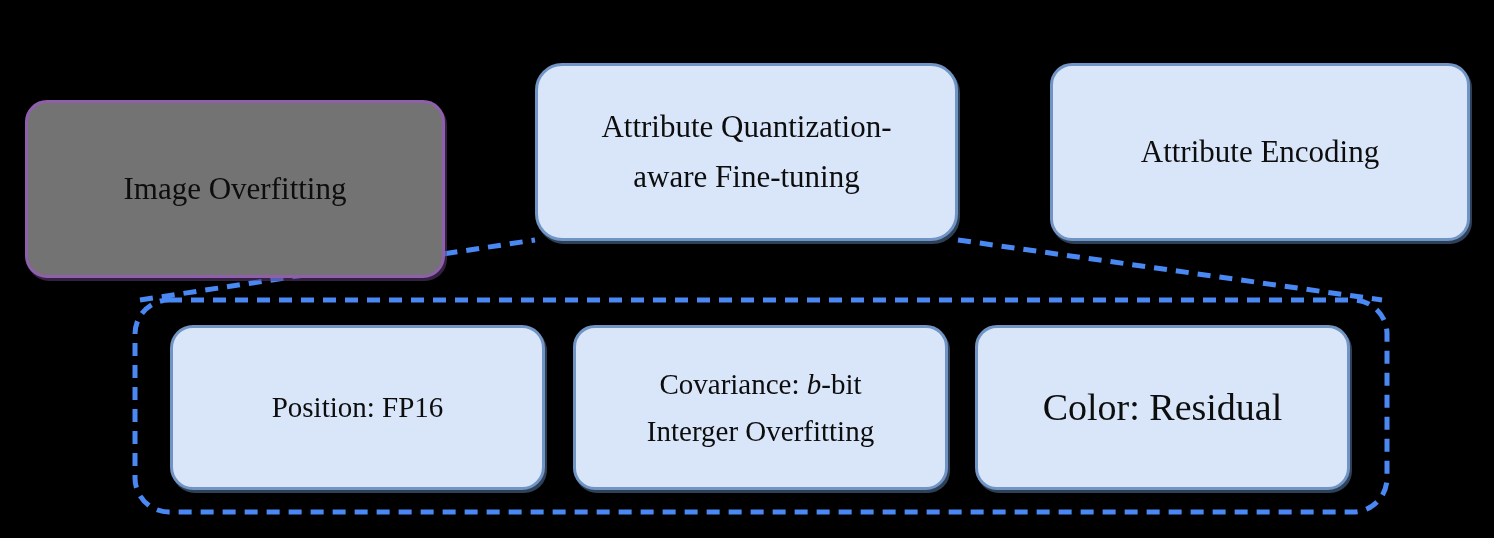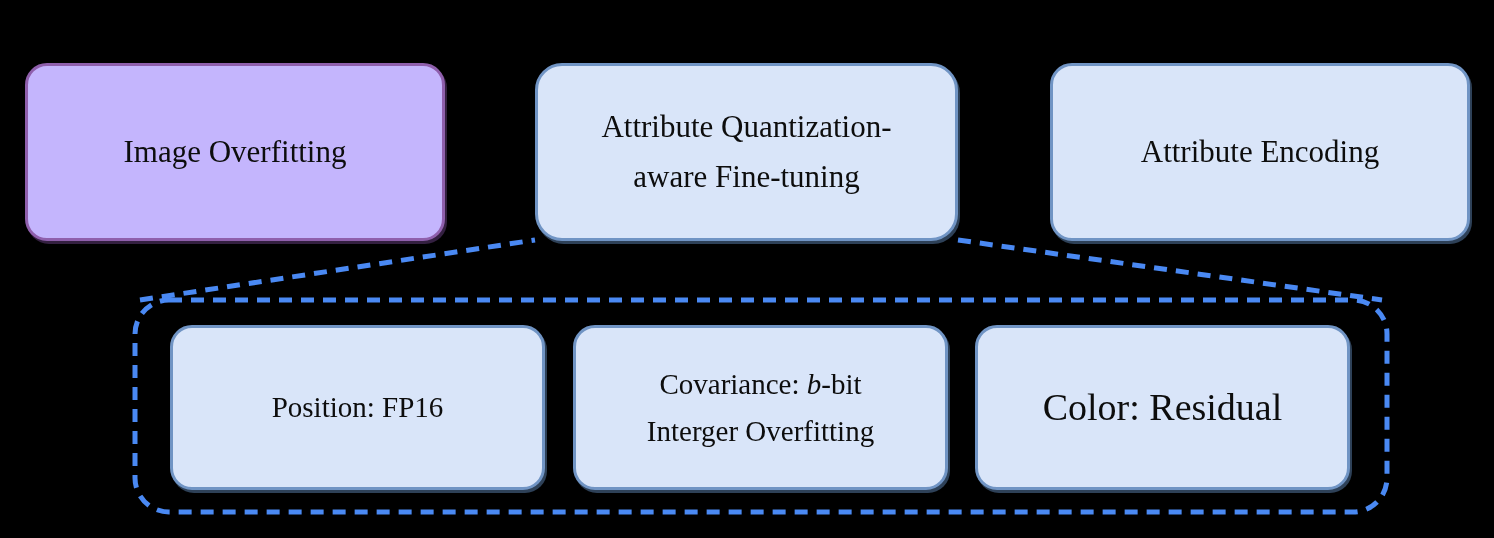--- a/index.html
+++ b/index.html
@@ -40,40 +40,41 @@
   .node .line {
     display: block;
     white-space: nowrap;
   }
   .node .mathvar {
     font-style: italic;
   }
 
   
   .node--pink {
-    background: #c4b5fd;
+    background: #737373;
     border-color: #8F5FAC;
     border-width: 3px;
     box-shadow: 2px 3px 0 0 rgba(95, 58, 119, 0.55);
+    margin-top: 37px;
   }
   
   .node--blue {
     background: #D9E5F9;
     border-color: #7094C4;
     border-width: 3px;
     box-shadow: 2px 3px 0 0 rgba(84, 118, 160, 0.55);
   }
 
   
   #node-image-overfitting { left: 25px;   top: 63px;  width: 420px; height: 178px; font-size: 31px; }
   #node-aqft             { left: 535px;  top: 63px;  width: 423px; height: 178px; font-size: 31px; border-radius: 27px; }
   #node-attr-encoding    { left: 1050px; top: 63px;  width: 420px; height: 178px; font-size: 31px; }
 
   
-  #node-position   { left: 170px; top: 325px; width: 375px; height: 165px; font-size: 29px; }
+  #node-position   { left: 170px; top: 325px; width: 375px; height: 165px; font-size: 29px; border-radius: 23px; }
   #node-covariance { left: 573px; top: 325px; width: 375px; height: 165px; font-size: 29px; text-align: center; }
   #node-color      { left: 975px; top: 325px; width: 375px; height: 165px; font-size: 38px; }
 </style>
 </head>
 <body>
 
 <div id="stage">
 
   <svg id="callout-svg" viewBox="0 0 1494 538" xmlns="http://www.w3.org/2000/svg">
 

